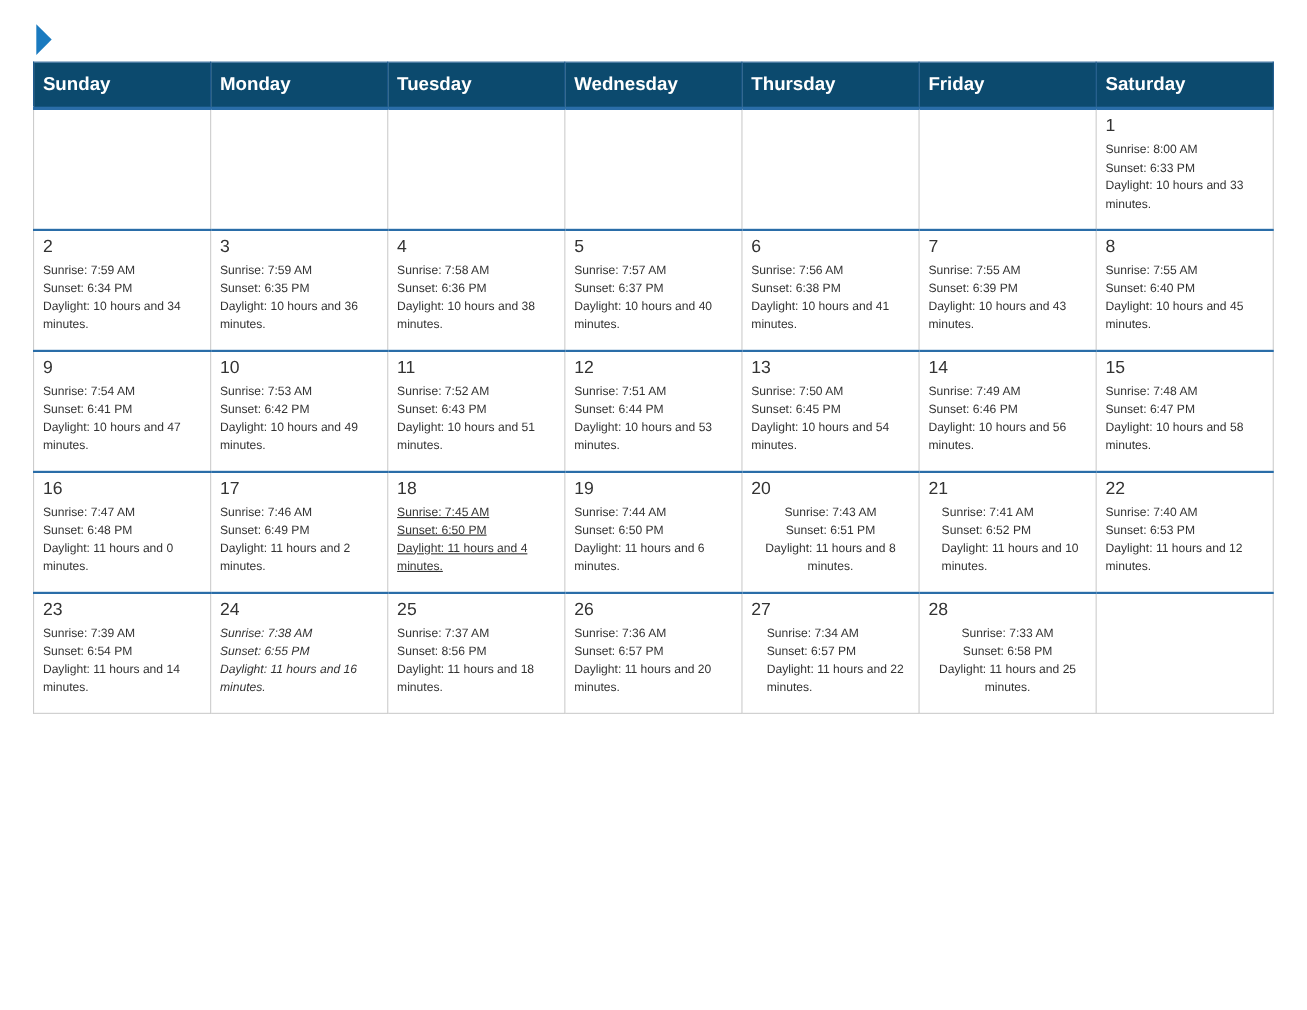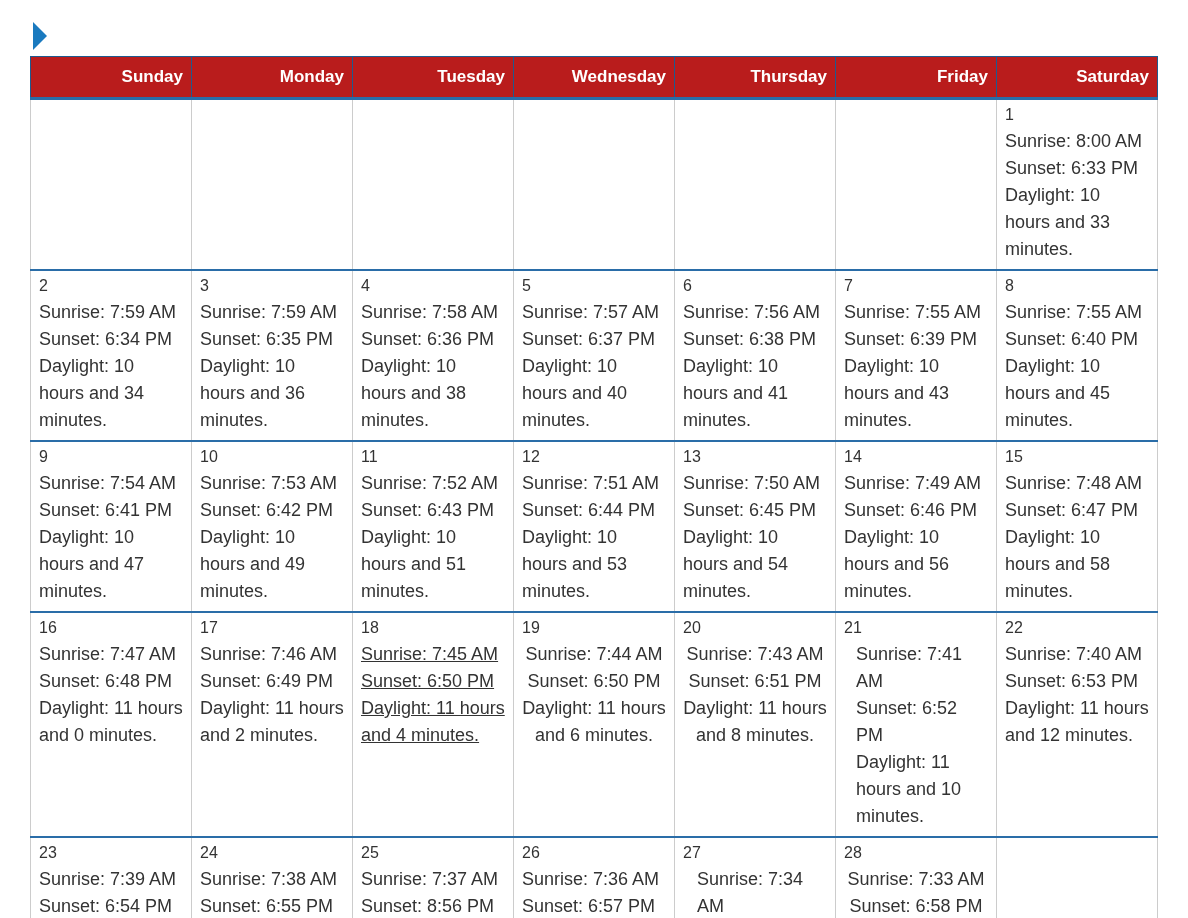--- a/index.html
+++ b/index.html
@@ -57,26 +57,26 @@
       font-size: 20px;
       color: #444;
       margin-top: 4px;
     }
     .calendar {
       width: 100%;
       border-collapse: collapse;
       margin-top: 10px;
     }
     .calendar thead th {
-      background: #b91c1c;
+      background: #0c4a6e;
       color: #fff;
       font-size: 17px;
       font-weight: bold;
       padding: 10px 8px;
-      text-align: right;
+      text-align: left;
       border: 1px solid #1e5a8e;
     }
     .calendar tbody td {
       vertical-align: top;
       border: 1px solid #ccc;
       padding: 6px 8px;
       width: 14.28%;
       min-height: 110px;
       height: 110px;
       font-size: 13px;
@@ -88,21 +88,21 @@
     .calendar tbody tr td {
       border-top: 2px solid #2a6da8;
     }
     .day-num {
       font-size: 16px;
       font-weight: normal;
       margin-bottom: 4px;
       display: block;
     }
     .day-info {
-      font-size: 18px;
+      font-size: 11px;
       line-height: 1.5;
       color: #333;
     }
     .empty-cell {
       background: #fff;
     }
   </style>
 </head>
 <body>
 
@@ -249,21 +249,21 @@
 Daylight: 11 hours and 2 minutes.</div>
         </td>
         <td>
           <span class="day-num">18</span>
           <div class="day-info" style="white-space: pre-line; text-decoration: underline;">Sunrise: 7:45 AM
 Sunset: 6:50 PM
 Daylight: 11 hours and 4 minutes.</div>
         </td>
         <td>
           <span class="day-num">19</span>
-          <div class="day-info" style="white-space: pre-line; text-align: center;">Sunrise: 7:44 AM
+          <div class="day-info" style="white-space: pre-line;">Sunrise: 7:44 AM
 Sunset: 6:50 PM
 Daylight: 11 hours and 6 minutes.</div>
         </td>
         <td>
           <span class="day-num">20</span>
           <div class="day-info" style="white-space: pre-line; text-align: center;">Sunrise: 7:43 AM
 Sunset: 6:51 PM
 Daylight: 11 hours and 8 minutes.</div>
         </td>
         <td>
@@ -281,21 +281,21 @@
       </tr>
       <tr>
         <td>
           <span class="day-num">23</span>
           <div class="day-info" style="white-space: pre-line;">Sunrise: 7:39 AM
 Sunset: 6:54 PM
 Daylight: 11 hours and 14 minutes.</div>
         </td>
         <td>
           <span class="day-num">24</span>
-          <div class="day-info" style="white-space: pre-line;">Sunrise: 7:38 AM
+          <div class="day-info" style="white-space: pre-line; font-style: italic;">Sunrise: 7:38 AM
 Sunset: 6:55 PM
 Daylight: 11 hours and 16 minutes.</div>
         </td>
         <td>
           <span class="day-num">25</span>
           <div class="day-info" style="white-space: pre-line;">Sunrise: 7:37 AM
 Sunset: 8:56 PM
 Daylight: 11 hours and 18 minutes.</div>
         </td>
         <td>

